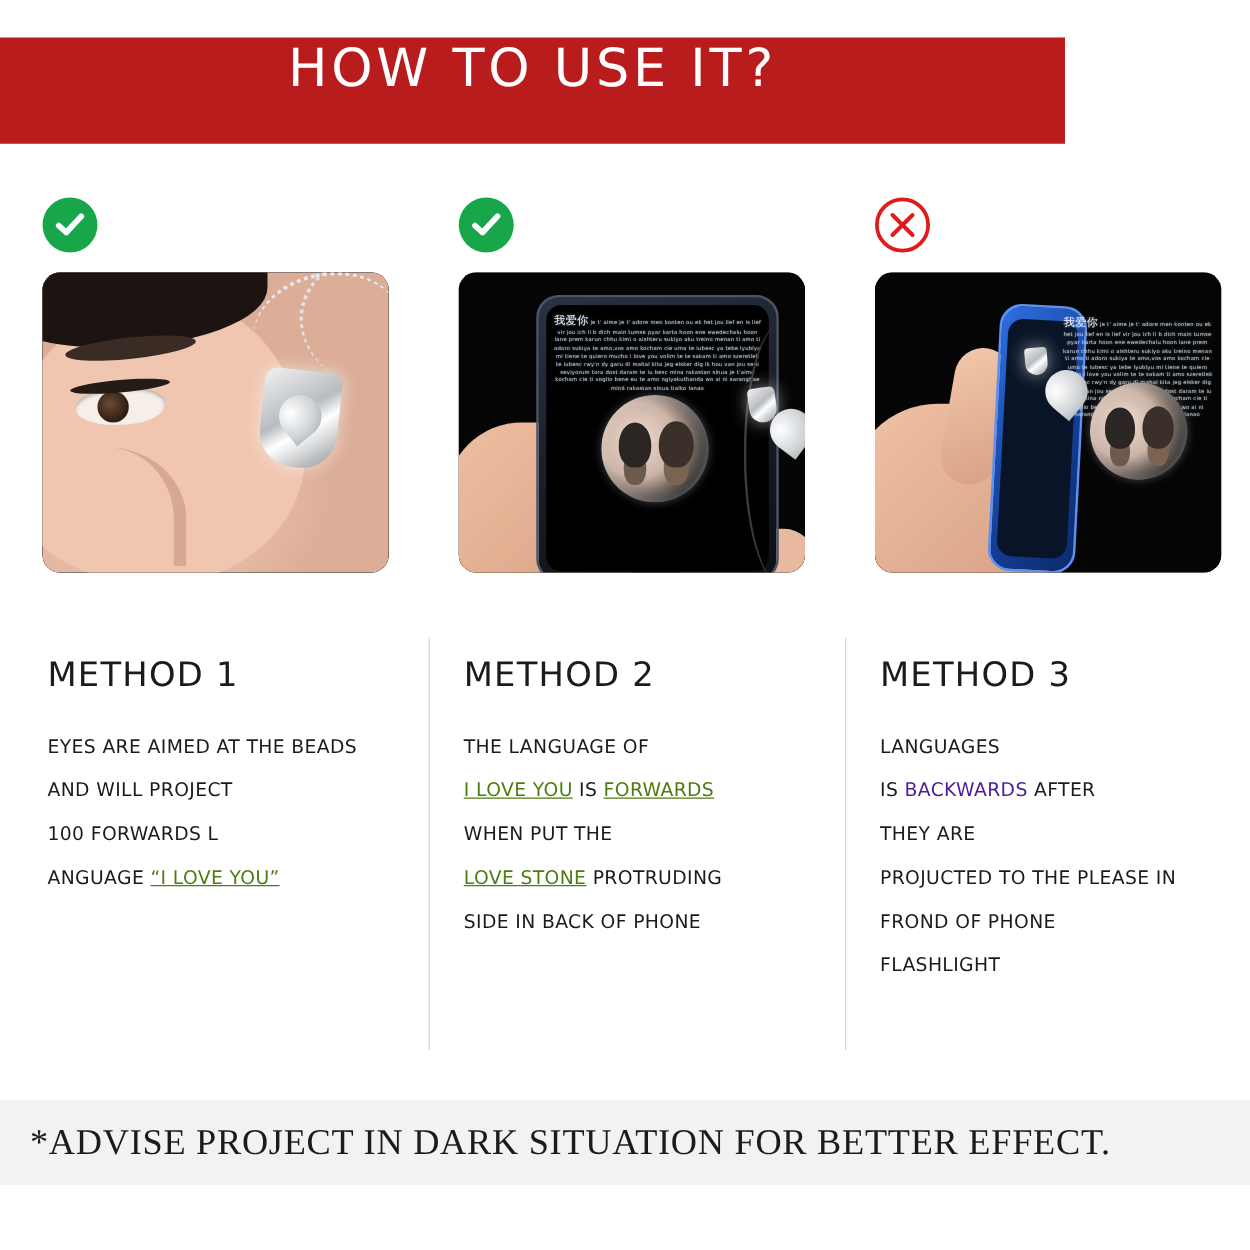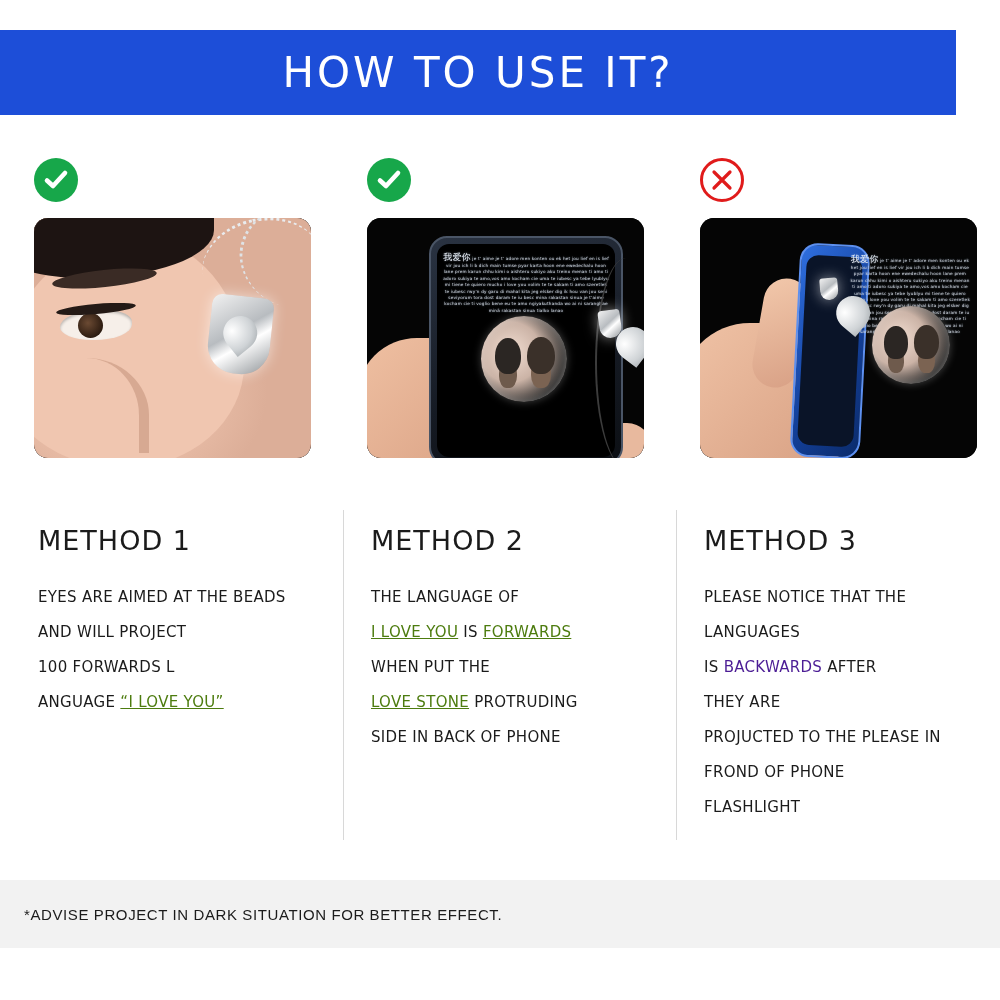--- a/index.html
+++ b/index.html
@@ -19,25 +19,25 @@
     height: 1000px;
     background: #ffffff;
     box-sizing: border-box;
   }
 
   
   .header-band {
     position: absolute;
     left: 0;
     top: 30px;
-    width: 956px;
+    width: 852px;
     height: 85px;
-    background: #1d4ed8;
+    background: #b91c1c;
     display: flex;
-    align-items: center;
+    align-items: flex-start;
     justify-content: center;
   }
   .header-title {
     color: #ffffff;
     font-size: 42px;
     letter-spacing: 3px;
     font-weight: 400;
     font-family: "DejaVu Sans", sans-serif;
     text-transform: uppercase;
   }
@@ -135,24 +135,24 @@
     left: 0;
     top: 880px;
     width: 1000px;
     height: 68px;
     background: #f2f2f2;
     display: flex;
     align-items: center;
   }
   .footer-text {
     margin-left: 24px;
-    font-size: 15px;
+    font-size: 29px;
     color: #1b1b1b;
     letter-spacing: 0.6px;
-    font-family: Liberation Sans, sans-serif;
+    font-family: Liberation Serif, serif;
   }
 
   
   .ph-inner { position: absolute; inset: 0; }
 
   
   .face-bg {
     position: absolute; inset: 0;
     background:
       radial-gradient(ellipse 150px 120px at 30% 72%, #f3ccb9 0%, #e9bda7 55%, #dcae98 100%),
@@ -445,23 +445,20 @@
             <span>je t' aime  je t' adore  men konten ou  ek het jou lief en  is lief vir jou  ich li b dich  main tumse pyar karta hoon  ene ewedechalu  hoon lane prem karun chhu  kimi o aishteru sukiyo  aku treino menan  ti amo ti adoro  sukiya te amo,vos amo  kocham cie  uma te iubesc  ya tebe lyublyu  mi tiene  te quiero mucho  i love you  volim te  te sakam  ti amo  szeretlek  te iubesc  rwy'n dy garu di  mahal kita  jeg elsker dig  ik hou van jou  seni seviyorum  tora dost daram  te iu besc  mina rakastan sinua  je t'aime  kocham cie  ti voglio bene  eu te amo  ngiyakuthanda  wo ai ni  saranghae  minä rakastan sinua  tialko lanao</span>
           </div>
           <div class="couple" style="left:172px; top:88px; width:78px; height:78px;"></div>
           <div class="pendant" style="left:120px; top:60px; width:18px; height:22px; transform:rotate(-5deg);"></div>
         </div>
       </div>
 
       <div class="method-title">METHOD 3</div>
       <div class="method-body">
         <div class="line">
-          <span>PLEASE NOTICE THAT THE</span>
-        </div>
-        <div class="line">
           <span>LANGUAGES</span>
         </div>
         <div class="line">
           <span>IS </span><span class="hl-red">BACKWARDS</span><span> AFTER</span>
         </div>
         <div class="line">
           <span> THEY ARE</span>
         </div>
         <div class="line">
           <span>PROJUCTED TO THE PLEASE IN</span>

